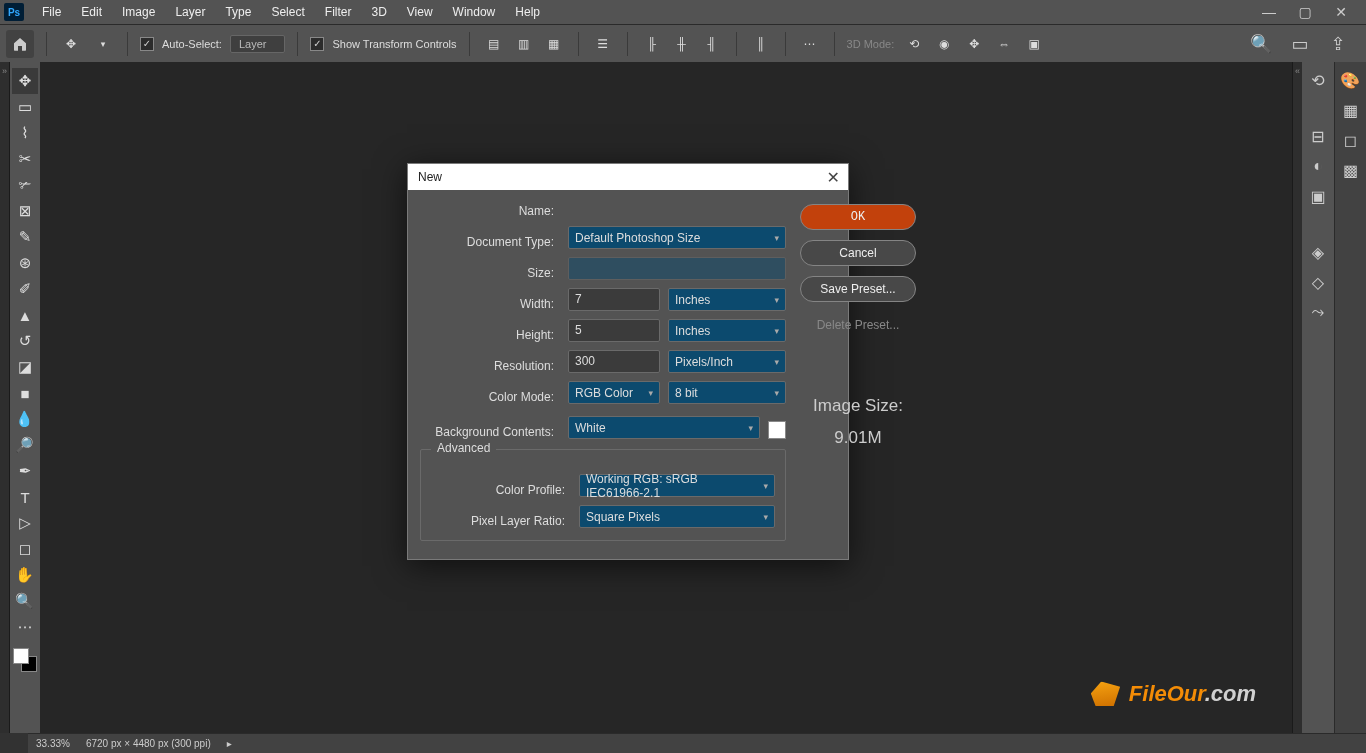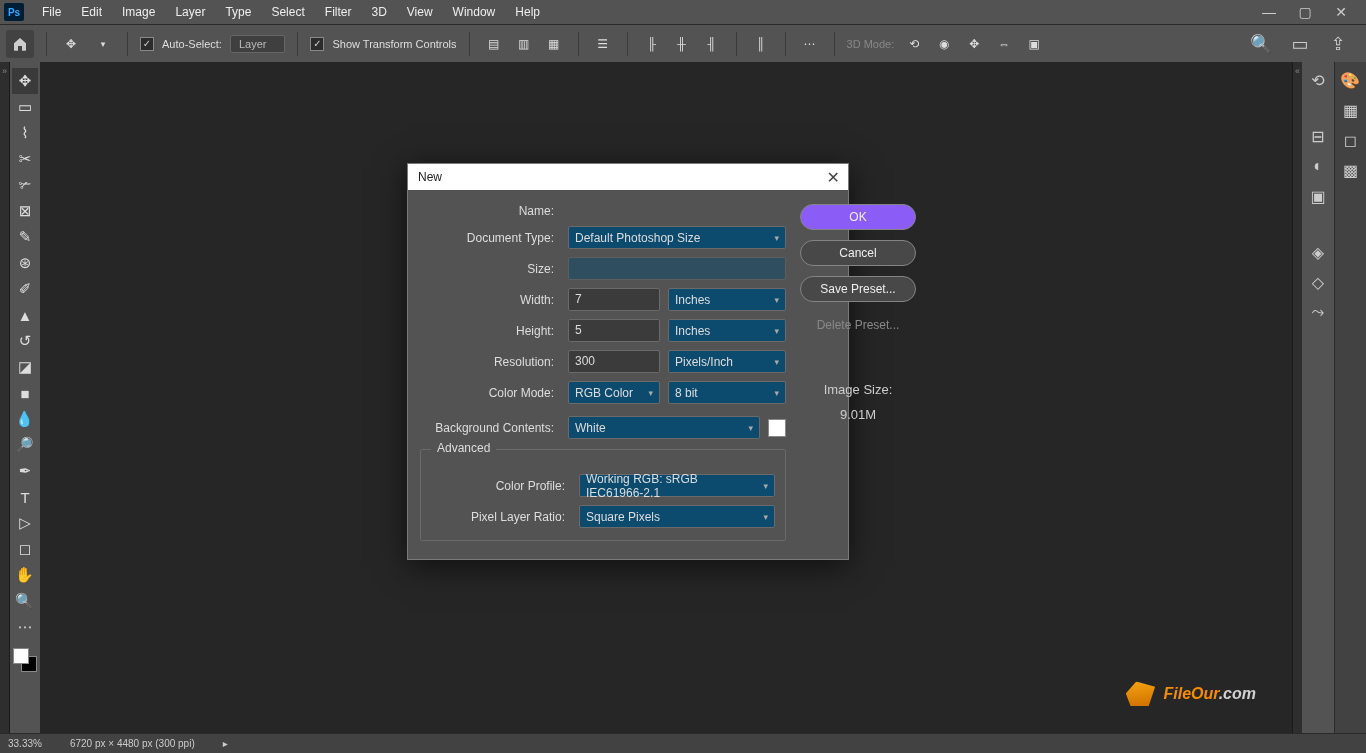--- a/index.html
+++ b/index.html
@@ -34,51 +34,51 @@
 .fgbg .bg-sw { position: absolute; bottom: 0; right: 0; width: 16px; height: 16px; background: #000; border: 1px solid #888; }
 
 .canvas-area { flex: 1; background: #262626; position: relative; }
 
 .rightstrip1 { width: 10px; background: #2e2e2e; border-left:1px solid #1a1a1a; display:flex; align-items:flex-start; justify-content:center; padding-top:4px; font-size:9px; color:#888;}
 .rightpanel1 { width: 32px; background: #535353; display: flex; flex-direction: column; align-items: center; padding-top: 6px; gap: 6px; }
 .rightpanel2 { width: 32px; background: #424242; display: flex; flex-direction: column; align-items: center; padding-top: 6px; gap: 6px; border-left: 1px solid #2a2a2a;}
 .rp-icon { width: 24px; height: 24px; display: flex; align-items: center; justify-content: center; color: #ccc; font-size: 16px; cursor:pointer;}
 
 
-.statusbar { height: 20px; background: #424242; display: flex; align-items: center; padding: 0 8px; font-size: 10px; color: #ccc; gap: 28px; border-top:1px solid #2a2a2a;}
+.statusbar { height: 20px; background: #424242; display: flex; align-items: center; padding: 0 8px; font-size: 10px; color: #ccc; gap: 16px; border-top:1px solid #2a2a2a;margin-left:28px;}
 
 
 .dialog { position: absolute; top: 163px; left: 407px; width: 442px; background: #535353; border: 1px solid #7a7a7a; box-shadow: 0 6px 30px rgba(0,0,0,0.6); }
 .dlg-title { height: 26px; background: #fff; color: #222; display: flex; align-items: center; padding: 0 10px; font-size: 12px; position: relative; }
 .dlg-close { position: absolute; right: 8px; top: 4px; font-size: 16px; color: #444; cursor: pointer; }
 .dlg-body { display: flex; padding: 14px 12px 18px 12px; gap: 14px; }
 .dlg-left { flex: 1; }
 .dlg-right { width: 126px; display: flex; flex-direction: column; gap: 10px; align-items: center; }
 
-.dlg-row { display: flex; align-items: center; margin-bottom: 8px; gap: 8px; }
+.dlg-row { display: flex; align-items: flex-end; margin-bottom: 8px; gap: 8px; }
 .dlg-label { width: 140px; text-align: right; padding-right: 6px; font-size: 12px; color: #ddd; }
 .dlg-input { background: #3b3b3b; border: 1px solid #6a6a6a; color: #ddd; padding: 3px 6px; font-size: 12px; height: 23px; border-radius: 2px; }
 .dlg-input.name { flex:1; background: #3b3b3b; border: 1px solid #1473e6; }
 .dlg-input.name .sel { background: #1473e6; color: #fff; padding: 1px 2px; }
 .dlg-select { background: #0c4a6e; border: 1px solid #6a6a6a; color: #ddd; padding: 3px 6px; font-size: 12px; height: 23px; border-radius: 2px; display: flex; align-items: center; justify-content: space-between; cursor: pointer; }
 .dlg-select .caret { font-size: 9px; color: #aaa; margin-left: 6px; }
 .small-num { width: 92px; }
 .unit-sel { width: 118px; }
 
 .dlg-btn { width: 116px; height: 26px; background: #484848; border: 1px solid #848484; border-radius: 14px; color: #eee; font-size: 12px; display: flex; align-items: center; justify-content: center; cursor: pointer; }
-.dlg-btn.primary { background: #8b5cf6; }
+.dlg-btn.primary { background: #c2410c; font-family: Liberation Mono, monospace; }
 .dlg-btn.disabled { color: #888; border-color: transparent; background: transparent; cursor: default; }
 
 .adv-box { border: 1px solid #6a6a6a; border-radius: 2px; margin-top: 10px; padding: 24px 10px 12px 10px; position: relative; }
 .adv-title { position: absolute; top: -9px; left: 10px; background: #535353; padding: 0 6px; font-size: 12px; color: #ddd; }
 .swatch { width: 18px; height: 18px; background: #fff; border: 1px solid #888; }
 
-.info-block { margin-top: 30px; text-align: center; font-size: 13px; color: #ccc; line-height: 1.9; }
-
-.watermark { position: absolute; right: 110px; bottom: 46px; display: flex; align-items: center; gap: 8px; color: #f48c06; font-size: 16px; font-weight: bold; font-style: italic; }
+.info-block { margin-top: 42px; text-align: center; font-size: 17px; color: #ccc; line-height: 1.9; }
+
+.watermark { position: absolute; right: 110px; bottom: 46px; display: flex; align-items: center; gap: 8px; color: #f48c06; font-size: 22px; font-weight: bold; font-style: italic; }
 .wm-icon { width: 30px; height: 26px; background: linear-gradient(#f4a010,#d07200); clip-path: polygon(0 40%, 40% 0, 100% 30%, 70% 100%, 10% 90%); transform: rotate(-8deg); }
 .wm-text span { color: #d0d0d0; }
 .icon-group { display:flex; gap:6px; align-items:center;}
 .opt-dim { color:#888;}
 .rightpanel1 .gap, .rightpanel2 .gap { height:20px; }
 </style>
 </head>
 <body>
 
 <div class="menubar">

